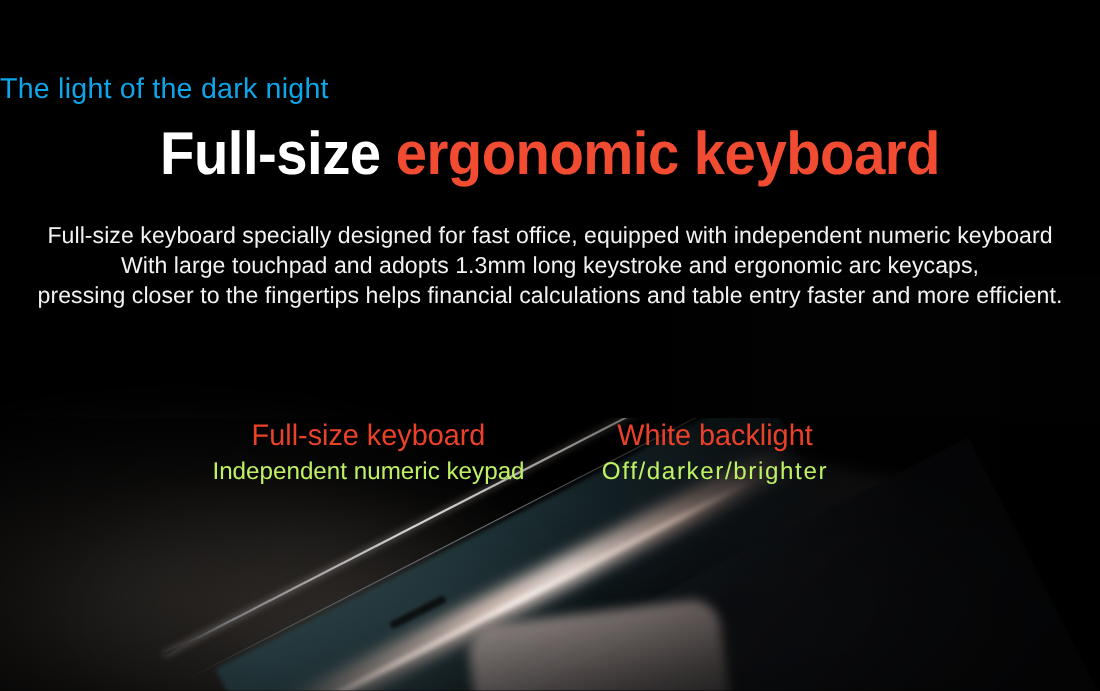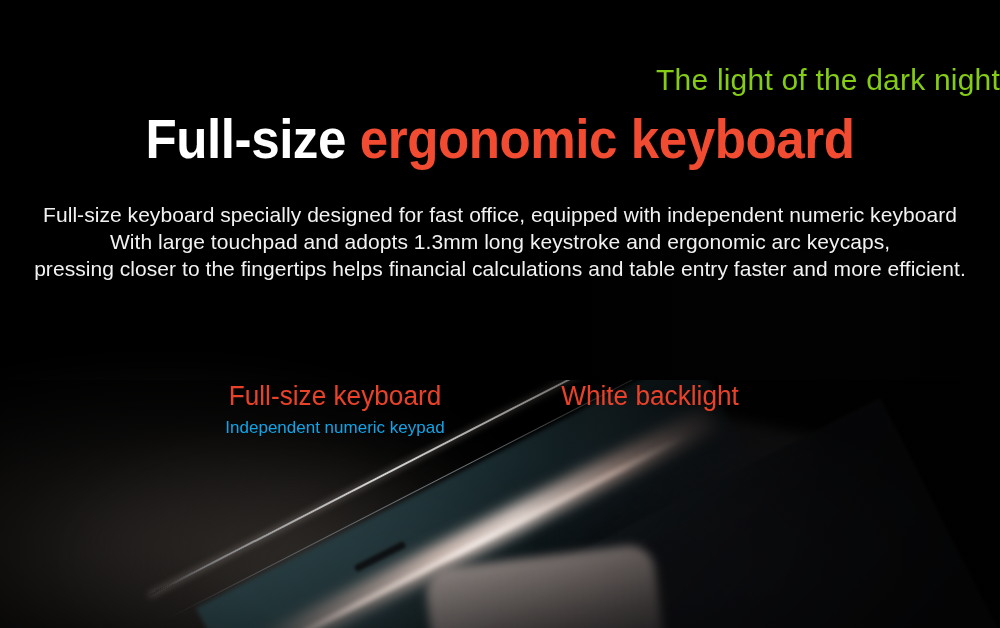--- a/index.html
+++ b/index.html
@@ -243,25 +243,25 @@
     position: absolute;
     inset: 0;
     z-index: 5;
   }
 
   .eyebrow {
     position: absolute;
     top: 60px;
     left: 0;
     width: 100%;
-    text-align: right;
-    font-size: 30px;
+    text-align: left;
+    font-size: 26px;
     line-height: 40px;
     font-weight: 400;
-    color: #84cc16;
+    color: #0ea5e9;
     letter-spacing: 0.2px;
   }
 
   .headline {
     position: absolute;
     top: 106px;
     left: 0;
     width: 100%;
     text-align: center;
     font-size: 55px;
@@ -308,24 +308,24 @@
   .feature-title {
     font-size: 27px;
     line-height: 34px;
     font-weight: 400;
     color: #ea4129;
     white-space: nowrap;
     transform: scaleX(0.97);
   }
   .feature-sub {
     margin-top: 3px;
-    font-size: 17px;
+    font-size: 22px;
     line-height: 24px;
     font-weight: 400;
-    color: #0ea5e9;
+    color: #bef264;
     white-space: nowrap;
   }
   .feature-right .feature-sub {
     letter-spacing: 1.45px;
   }
 </style>
 </head>
 <body>
 
 <div class="banner">
@@ -365,17 +365,18 @@
 
     <div class="features">
 
       <div class="feature feature-left">
         <div class="feature-title">Full-size keyboard</div>
         <div class="feature-sub">Independent numeric keypad</div>
       </div>
 
       <div class="feature feature-right">
         <div class="feature-title">White backlight</div>
+        <div class="feature-sub">Off/darker/brighter</div>
       </div>
 
     </div>
   </div>
 </div>
 
 </body></html>

